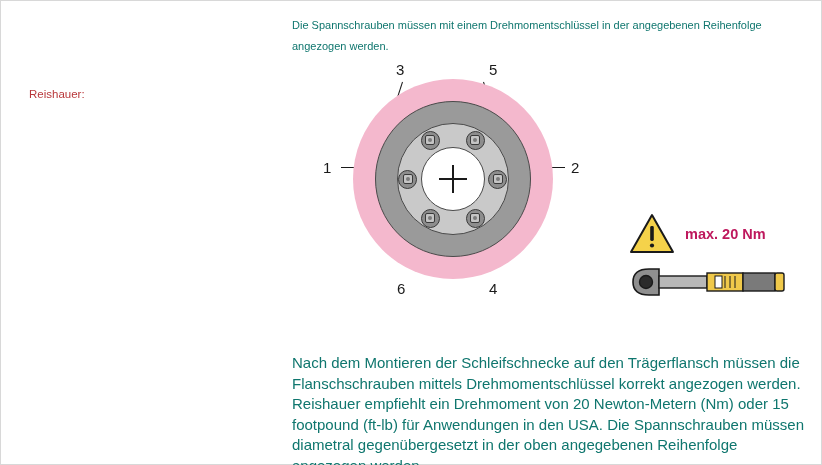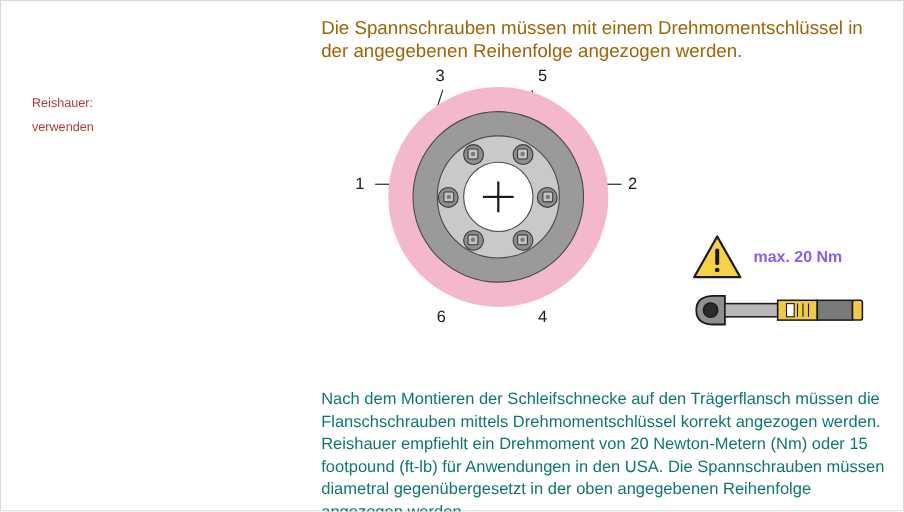--- a/index.html
+++ b/index.html
@@ -33,23 +33,23 @@
     line-height: 22px;
   }
   .margin-note div { white-space: nowrap; }
 
   
   .top-para {
     position: absolute;
     left: 291px;
     top: 14px;
     width: 520px;
-    font-size: 17px;
+    font-size: 11px;
     line-height: 21px;
-    color: #a16207;
+    color: #0f766e;
   }
 
   
   .bottom-para {
     position: absolute;
     left: 291px;
     top: 352px;
     width: 522px;
     font-size: 15px;
     line-height: 20.5px;
@@ -171,33 +171,32 @@
     top: 212px;
     width: 170px;
     height: 90px;
   }
   .warn-tri { position: absolute; left: 0; top: 0; }
   .torque-label {
     position: absolute;
     left: 56px; top: 13px;
     font-size: 14.5px;
     font-weight: bold;
-    color: #8b5cf6;
+    color: #be185d;
     white-space: nowrap;
   }
   .wrench { position: absolute; left: 0; top: 52px; }
 </style>
 </head>
 <body>
 
 <div id="page">
 
   <div class="margin-note">
     <div>Reishauer:</div>
-    <div>verwenden</div>
   </div>
 
   <div class="top-para">Die Spannschrauben müssen mit einem Drehmomentschlüssel in der angegebenen Reihenfolge angezogen werden.</div>
 
   <div class="figure">
 
     <div class="leader" style="left:40px; top:108px; width:50px; height:1.2px;"></div>
     <div class="leader" style="left:214px; top:108px; width:50px; height:1.2px;"></div>
     <div class="leader" style="left:101px; top:23px; width:1.2px; height:48px; transform:rotate(18deg); transform-origin:top center;"></div>
     <div class="leader" style="left:182px; top:23px; width:1.2px; height:48px; transform:rotate(-18deg); transform-origin:top center;"></div>

